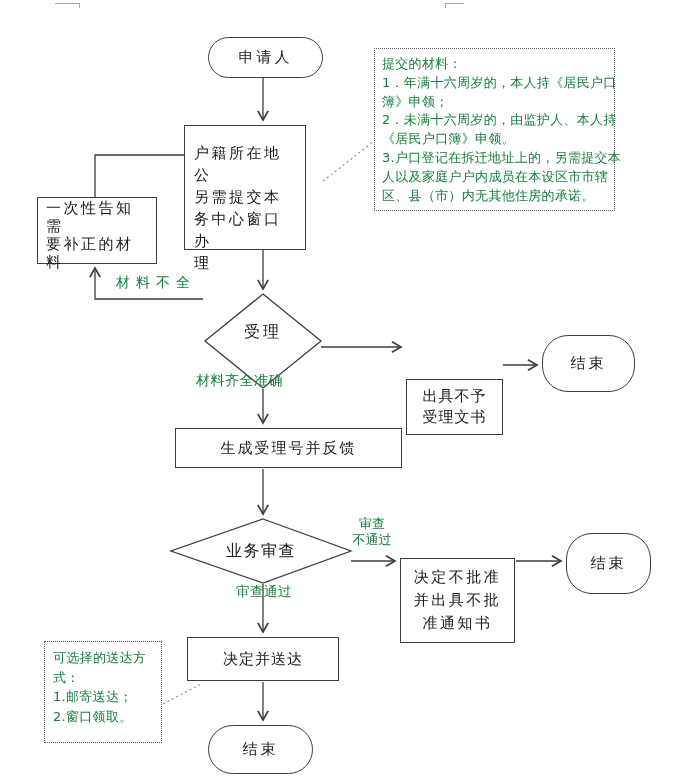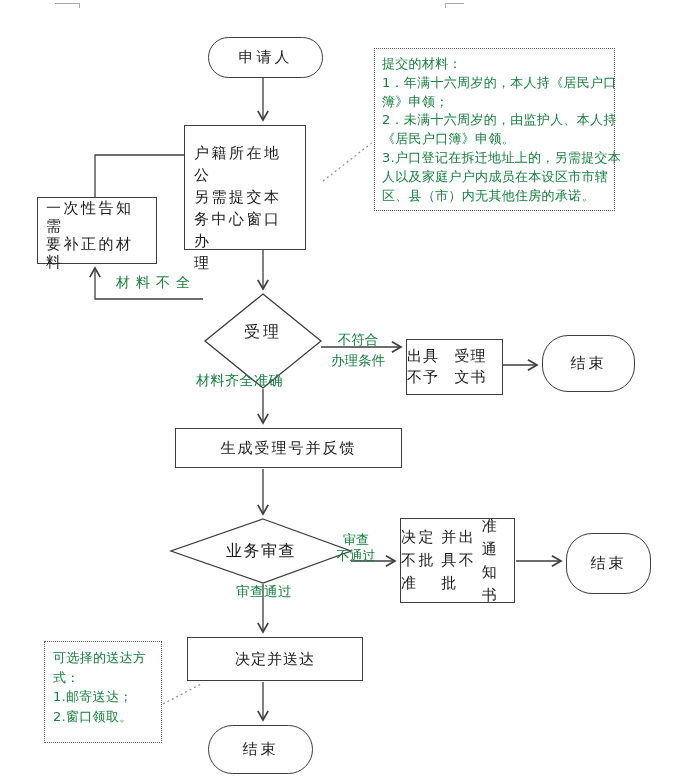--- a/index.html
+++ b/index.html
@@ -28,23 +28,24 @@
     justify-content: center;
     letter-spacing: 3px;
   }
   .center-flex {
     display: flex;
     align-items: center;
     justify-content: center;
   }
   .col-flex {
     display: flex;
-    flex-direction: row;
+    flex-direction: column;
     align-items: center;
-    justify-content: space-between;
+    justify-content: center;
+    margin-top: 40px;
   }
   .note {
     position: absolute;
     box-sizing: border-box;
     border: 1.4px dotted #5e5e5e;
     background: #ffffff;
     font-size: 13px;
     letter-spacing: 0.3px;
     color: #15803d;
   }
@@ -124,54 +125,50 @@
 
   <div class="node" style="left:37px; top:197px; width:120px; height:67px; padding:1px 8px; line-height:18px; letter-spacing:2.5px;">
     <div>一次性告知需</div>
     <div>要补正的材料</div>
   </div>
 
   <div class="lbl" style="left:116px; top:274px; font-size:14px; letter-spacing:6px;">材料不全</div>
 
   <div class="diamond-lbl" style="left:205px; top:322px; width:116px;">受理</div>
 
-  <div class="lbl lbl-block" style="left:327px; top:329px; width:62px; font-size:13.5px; line-height:21px;">
-    <div>不符合</div>
-    <div>办理条件</div>
-  </div>
 
   <div class="node col-flex" style="left:406px; top:339px; width:97px; height:56px; line-height:21px; letter-spacing:1px;">
     <div>出具不予</div>
     <div>受理文书</div>
   </div>
 
   <div class="node terminator" style="left:542px; top:335px; width:93px; height:57px;">结束</div>
 
   <div class="lbl" style="left:196px; top:372px; font-size:14px; letter-spacing:0.5px;">材料齐全准确</div>
 
   <div class="node center-flex" style="left:175px; top:428px; width:227px; height:40px; letter-spacing:2px;">生成受理号并反馈</div>
 
   <div class="diamond-lbl" style="left:171px; top:541px; width:180px; letter-spacing:1.5px;">业务审查</div>
 
-  <div class="lbl lbl-block" style="left:329px; top:516px; width:54px; font-size:13px; line-height:15.5px;margin-top:16px;">
+  <div class="lbl lbl-block" style="left:345px; top:516px; width:54px; font-size:13px; line-height:15.5px;">
     <div>审查</div>
     <div>不通过</div>
   </div>
 
   <div class="node col-flex" style="left:400px; top:518px; width:115px; height:85px; line-height:23px; letter-spacing:2.5px;">
     <div>决定不批准</div>
     <div>并出具不批</div>
     <div>准通知书</div>
   </div>
 
   <div class="node terminator" style="left:566px; top:533px; width:85px; height:61px;">结束</div>
 
   <div class="lbl" style="left:236px; top:583px; font-size:13.5px; letter-spacing:0.5px;">审查通过</div>
 
-  <div class="node center-flex" style="left:187px; top:637px; width:176px; height:44px; letter-spacing:1px;">决定并送达</div>
+  <div class="node center-flex" style="left:187px; top:637px; width:152px; height:44px; letter-spacing:1px;">决定并送达</div>
 
   <div class="note" style="left:44px; top:641px; width:118px; height:102px; padding:6px 8px; line-height:19.5px;">
     <div class="ln">可选择的送达方</div>
     <div class="ln">式：</div>
     <div class="ln">1.邮寄送达；</div>
     <div class="ln">2.窗口领取。</div>
   </div>
 
   <div class="node terminator" style="left:208px; top:725px; width:105px; height:49px;">结束</div>
 

